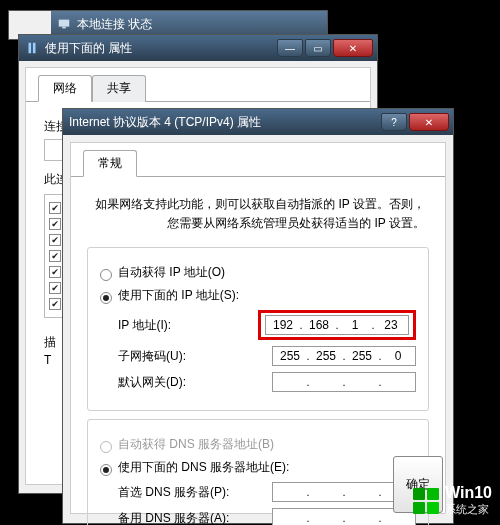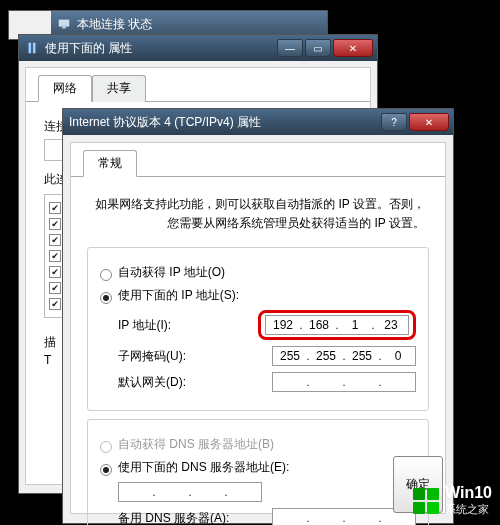--- a/index.html
+++ b/index.html
@@ -20,21 +20,21 @@
   .groupbox { border: 1px solid #d0d0d0; border-radius: 3px; padding: 10px 12px 12px 12px; margin-bottom: 8px; position: relative; }
   .row { display: flex; align-items: flex-end; margin: 6px 0; font-size: 12px; }
   .radio { width: 12px; height: 12px; border: 1px solid #888; border-radius: 50%; margin-right: 6px; display: inline-flex; align-items: center; justify-content: center; cursor: pointer; }
   .radio.selected::after { content: ""; width: 6px; height: 6px; background: #222; border-radius: 50%; display: block; }
   .radio.disabled { border-color: #bbb; }
   .field { display: flex; align-items: center; margin: 6px 0 6px 18px; gap: 20px; }
   .field .label { width: 140px; font-size: 12px; }
   .ipbox { display: flex; align-items: center; background: #fff; border: 1px solid #999; height: 20px; padding: 0 2px; }
   .ipbox .oct { width: 30px; text-align: center; border: none; font-size: 12px; line-height: 18px; font-family: Tahoma, sans-serif; }
   .ipbox .dot { width: 6px; text-align: center; font-size: 11px; }
-  .highlight { border: 3px solid #d00; border-radius: 8px; padding: 2px 4px; display: inline-flex; }
+  .highlight { border: 3px solid #d00; border-radius: 0; padding: 2px 4px; display: inline-flex; }
   .chk { width: 12px; height: 12px; border: 1px solid #888; margin-right: 6px; display: inline-block; cursor: pointer; }
   .btn { padding: 19px 12px; border: 1px solid #888; background: linear-gradient(#fff,#e4e4e4); border-radius: 3px; font-size: 12px; cursor: pointer; }
   .footer { position: absolute; right: 10px; bottom: 10px; display: flex; gap: 6px; align-items: center; }
   .disabled-text { color: #999; }
   .win1-body { padding: 6px 18px; font-size: 12px; }
   .win1-row { display:flex; align-items:center; margin:2px 0; }
   .chk.checked::after { content:"✔"; font-size:9px; display:block; text-align:center; line-height:11px; color:#222; }
   .logo { position: absolute; right: 8px; bottom: 8px; display: flex; align-items: center; gap: 6px; color: #fff; }
   .logo-mark { width: 26px; height: 26px; display: grid; grid-template-columns: 1fr 1fr; grid-template-rows: 1fr 1fr; gap: 2px; }
   .logo-mark span { background: #090; border-radius: 1px; }
@@ -182,20 +182,21 @@
       <div class="groupbox">
         <div class="row disabled-text">
           <span class="radio disabled"></span>
           <span>自动获得 DNS 服务器地址(B)</span>
         </div>
         <div class="row">
           <span class="radio selected"></span>
           <span>使用下面的 DNS 服务器地址(E):</span>
         </div>
         <div class="field">
+          <span class="label">首选 DNS 服务器(P):</span>
           <span class="ipbox">
             <span class="oct">&nbsp;</span>
               <span class="dot">.</span>
             <span class="oct">&nbsp;</span>
               <span class="dot">.</span>
             <span class="oct">&nbsp;</span>
               <span class="dot">.</span>
             <span class="oct">&nbsp;</span>
           </span>
         </div>

